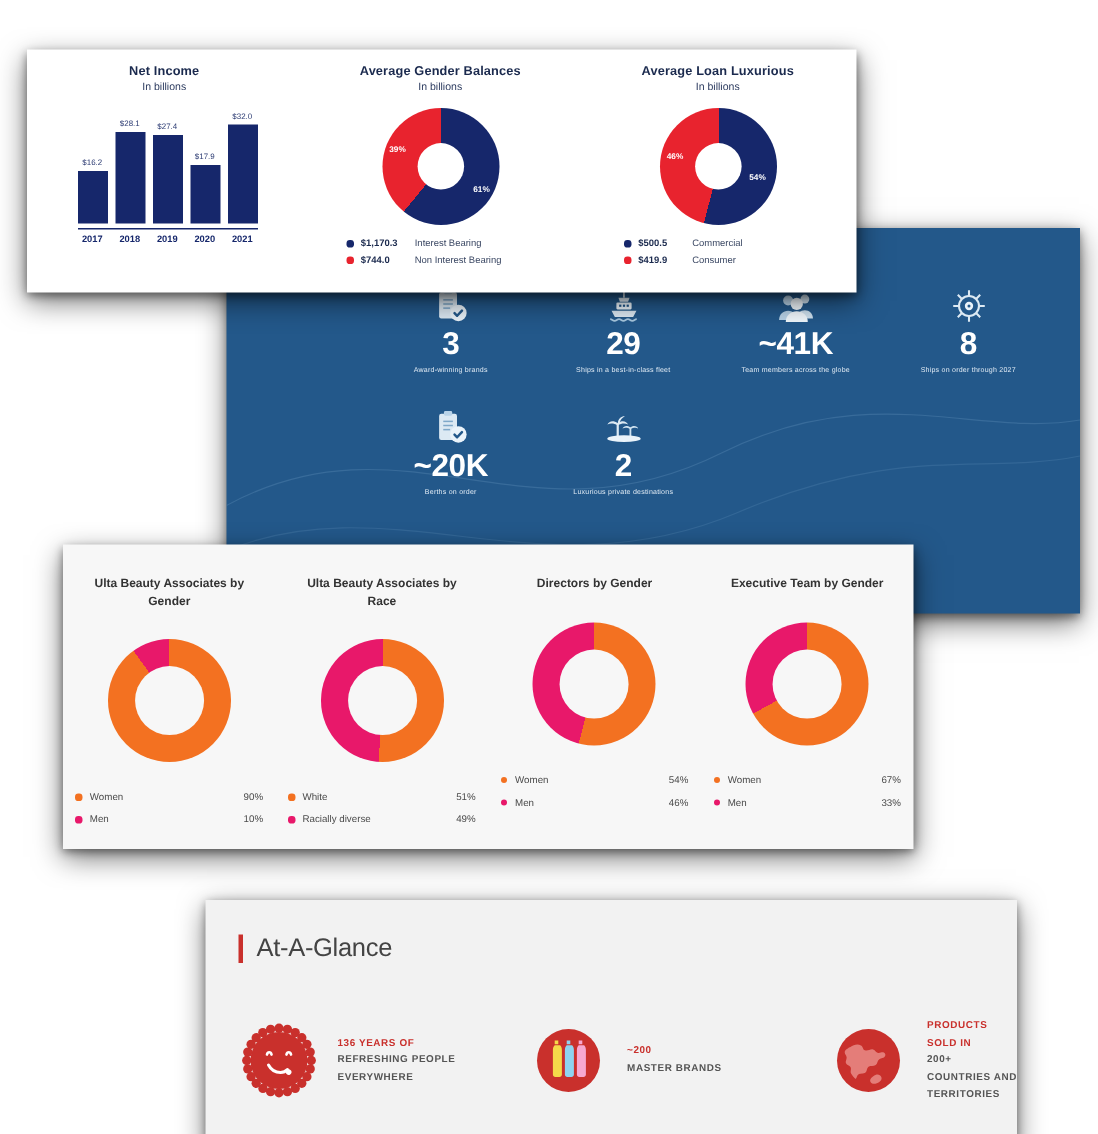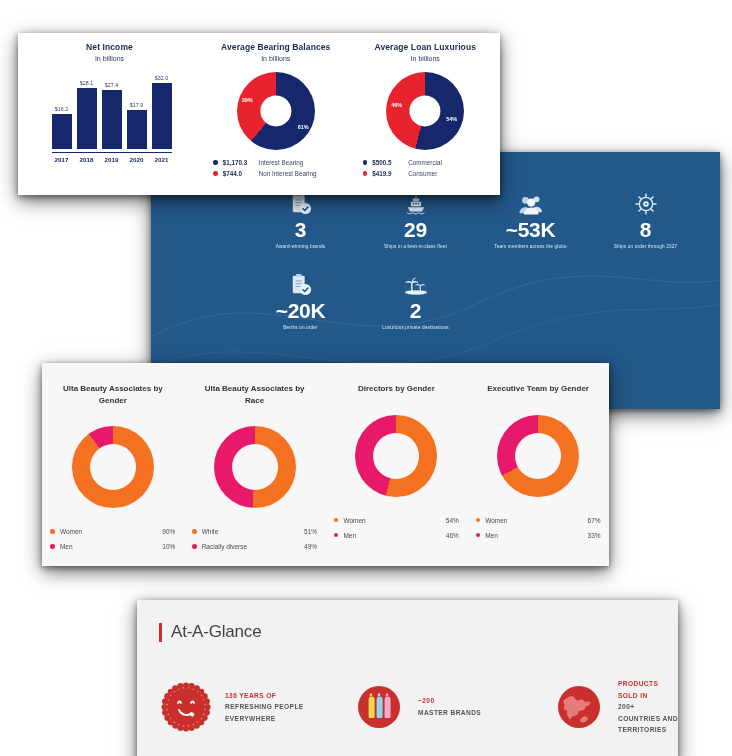--- a/index.html
+++ b/index.html
@@ -3,21 +3,21 @@
 <meta charset="utf-8">
 <style>
   html,body{margin:0;padding:0;background:#ffffff;}
   body{width:732px;height:756px;position:relative;overflow:hidden;
        font-family:"Liberation Sans","DejaVu Sans",sans-serif;-webkit-font-smoothing:antialiased;}
 
   .panel{position:absolute;box-sizing:border-box;
          box-shadow:0 6px 18px rgba(0,0,0,.55), 0 2px 6px rgba(0,0,0,.45);}
 
   
-  #panel-bank{left:18px;top:33px;width:482px;height:162px;background:#ffffff;z-index:4;}
+  #panel-bank{left:18px;top:33px;width:553px;height:162px;background:#ffffff;z-index:4;}
   .bank-grid{display:flex;width:100%;height:100%;}
   .bank-col{flex:1;display:flex;flex-direction:column;align-items:center;padding-top:9px;}
   .bank-col.c1{flex:0 0 183px;}
   .bank-title{font-size:8.5px;font-weight:bold;color:#1b2a4e;letter-spacing:.1px;text-align:center;line-height:1.2;}
   .bank-sub{font-size:7px;color:#2b3a5e;margin-top:3px;text-align:center;}
 
   
   .barchart{margin-top:6px;position:relative;width:132px;height:95px;}
   .bars{position:absolute;left:8px;bottom:14px;height:74px;width:120px;display:flex;align-items:flex-end;gap:5px;}
   .barwrap{flex:1;display:flex;flex-direction:column;align-items:center;justify-content:flex-end;height:100%;}
@@ -112,21 +112,21 @@
             <span>2017</span>
             <span>2018</span>
             <span>2019</span>
             <span>2020</span>
             <span>2021</span>
           </div>
       </div>
     </div>
 
     <div class="bank-col">
-      <div class="bank-title">Average Bearing Balances</div>
+      <div class="bank-title">Average Gender Balances</div>
       <div class="bank-sub">In billions</div>
       <div class="donut" id="dep-donut" style="background: conic-gradient(rgb(22, 39, 107) 0%, rgb(22, 39, 107) 61%, rgb(232, 35, 46) 61%, rgb(232, 35, 46) 100%);">
         <div class="hole"></div>
         <div class="dlab" id="dep-l0" style="right:6px;top:52px;">61%</div>
         <div class="dlab" id="dep-l1" style="left:5px;top:25px;">39%</div>
       </div>
       <div class="legend" id="dep-legend">
           <div class="lrow">
             <span class="dot" style="background:#16276b"></span>
             <span class="lval">$1,170.3</span>
@@ -206,21 +206,21 @@
         <div class="ico">
           <svg width="26" height="24" viewBox="0 0 28 24" fill="none">
             <circle cx="8" cy="8" r="3.6" fill="#b9d3e8"></circle>
             <path d="M1.5 22c0-4 2.9-6.6 6.5-6.6s6.5 2.6 6.5 6.6z" fill="#b9d3e8"></path>
             <circle cx="20" cy="7" r="3.2" fill="#cfe2f0"></circle>
             <path d="M14.2 21c0-3.7 2.6-6 5.8-6s5.8 2.3 5.8 6z" fill="#cfe2f0"></path>
             <circle cx="14.2" cy="10.5" r="4.4" fill="#f1f8fd"></circle>
             <path d="M6.3 23.4c0-4.6 3.5-7.6 7.9-7.6s7.9 3 7.9 7.6z" fill="#f1f8fd"></path>
           </svg>
         </div>
-        <div class="num">~53K</div>
+        <div class="num">~41K</div>
         <div class="cap">Team members across the globe</div>
       </div>
       <div class="stat">
         <div class="ico">
           <svg width="24" height="24" viewBox="0 0 26 26" fill="none">
             <g stroke="#dce9f3" stroke-width="1.5">
               <circle cx="13" cy="13" r="7.2" fill="none"></circle>
               <path d="M13 1.6v4.2M13 20.2v4.2M1.6 13h4.2M20.2 13h4.2M4.9 4.9l3 3M18.1 18.1l3 3M21.1 4.9l-3 3M7.9 18.1l-3 3"></path>
             </g>
             <circle cx="13" cy="13" r="3" fill="#eaf3fa"></circle>

